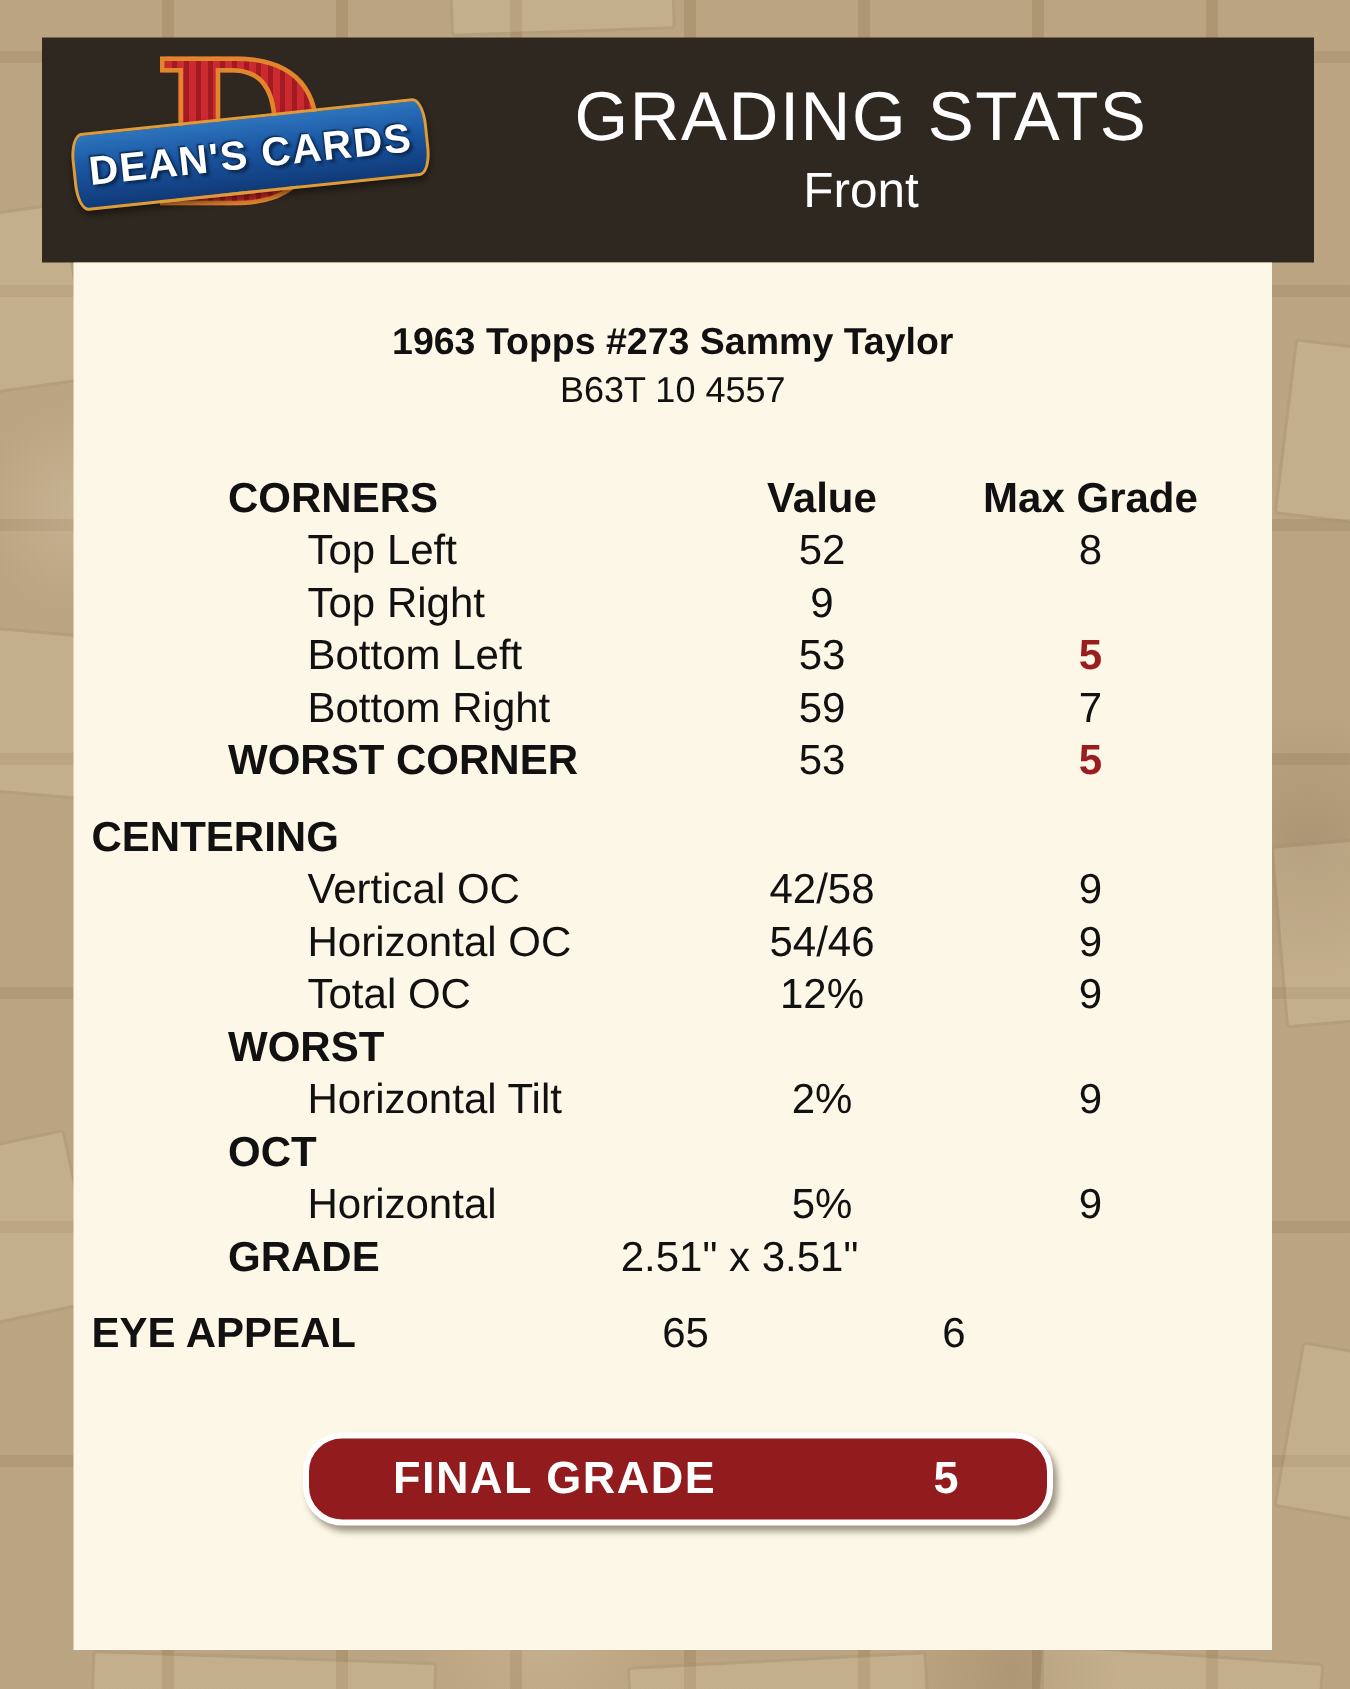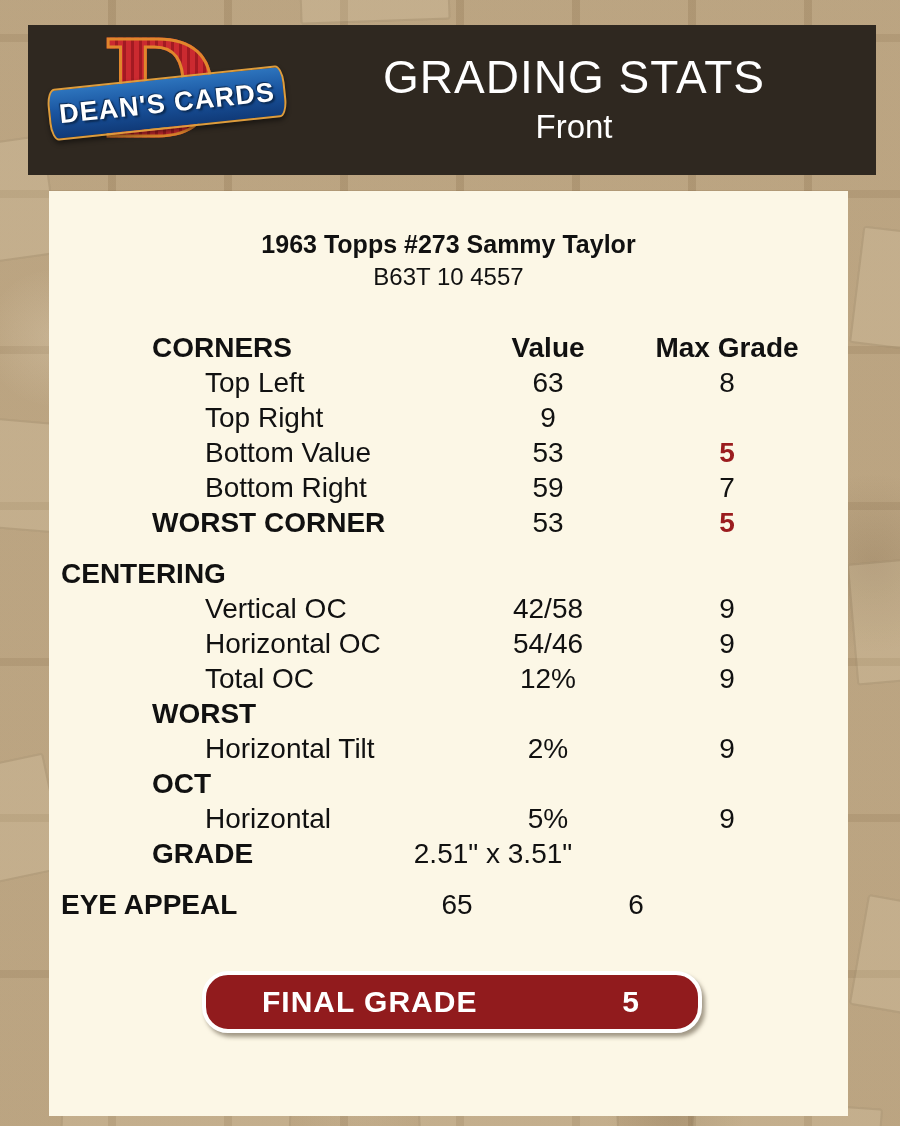--- a/index.html
+++ b/index.html
@@ -79,21 +79,21 @@
     text-align: center;
     color: #ffffff;
     padding-right: 10px;
   }
   .header-title   { font-size: 46px; line-height: 54px; letter-spacing: 1px; }
   .header-subtitle{ font-size: 33px; line-height: 46px; }
 
   
   .panel {
     position: absolute;
-    left: 49px; top: 191px;
+    left: 49px; top: 175px;
     width: 799px; height: 925px;
     background: #fcf7e6;
     color: #111111;
   }
   .card-title {
     margin-top: 37px;
     text-align: center;
     font-size: 25px;
     font-weight: bold;
     line-height: 32px;
@@ -178,29 +178,29 @@
   <div class="card-serial">B63T 10 4557</div>
 
   <div class="stats-table" id="stats-table">
       <div class="row header-row">
     <span class="cell-label">CORNERS</span>
     <span class="cell-value">Value</span>
     <span class="cell-max">Max Grade</span>
   </div>
       <div class="row indent">
     <span class="cell-label">Top Left</span>
-    <span class="cell-value">63</span>
+    <span class="cell-value">52</span>
     <span class="cell-max">8</span>
   </div>
       <div class="row indent">
     <span class="cell-label">Top Right</span>
     <span class="cell-max">9</span>
   </div>
       <div class="row indent red-max">
-    <span class="cell-label">Bottom Value</span>
+    <span class="cell-label">Bottom Left</span>
     <span class="cell-value">53</span>
     <span class="cell-max">5</span>
   </div>
       <div class="row indent">
     <span class="cell-label">Bottom Right</span>
     <span class="cell-value">59</span>
     <span class="cell-max">7</span>
   </div>
       <div class="row bold red-max">
     <span class="cell-label">WORST CORNER</span>

